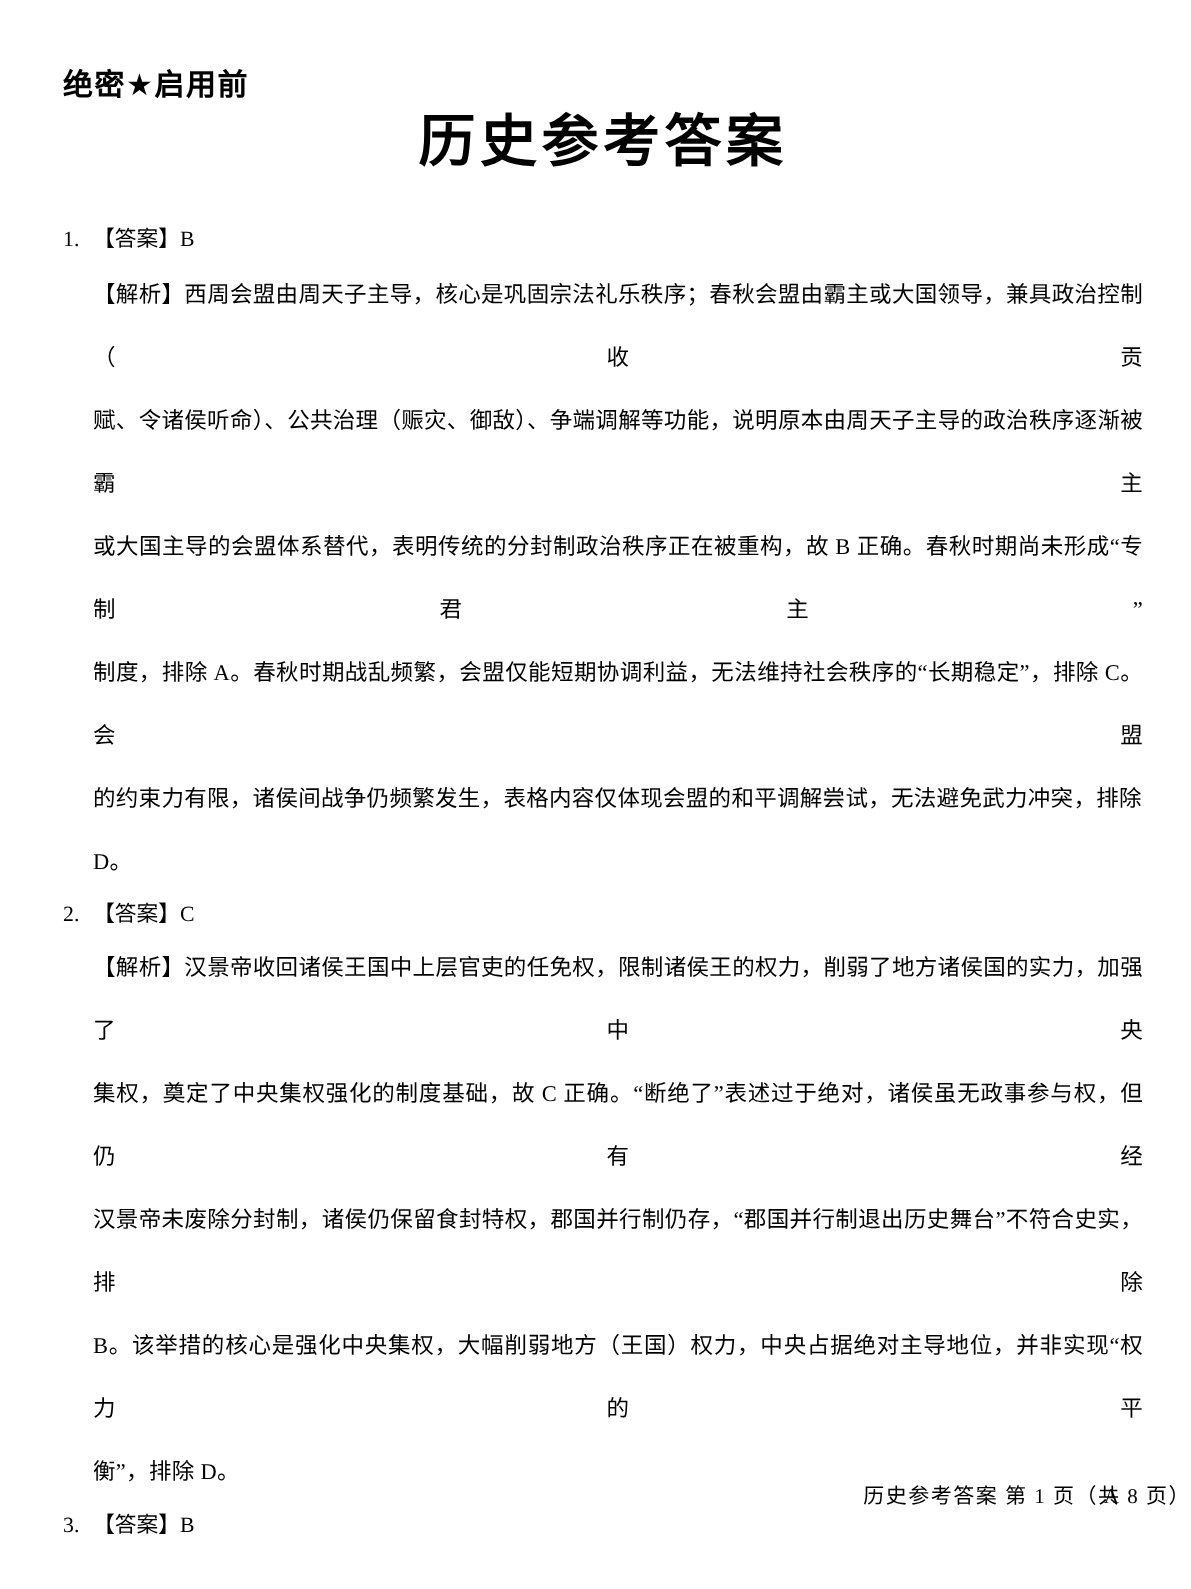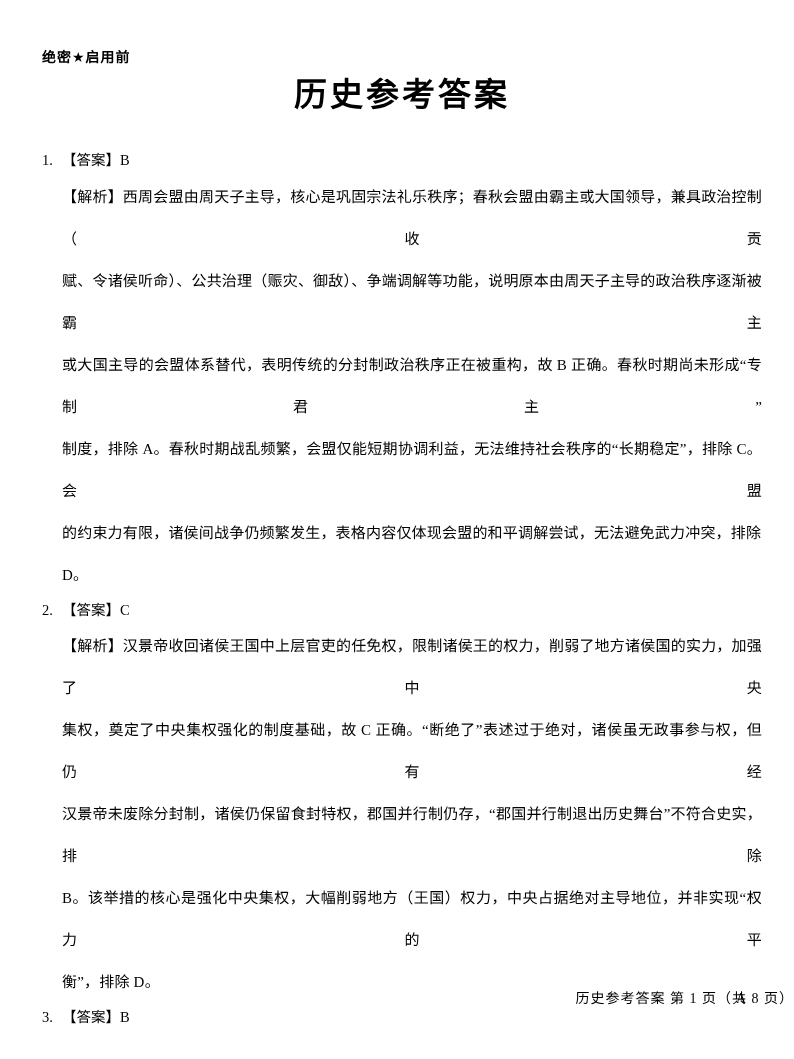--- a/index.html
+++ b/index.html
@@ -15,30 +15,30 @@
   .page {
     position: relative;
     width: 794px;
     height: 1059px;
     padding: 48px 32px 0 42px;
     background: #ffffff;
   }
   .secrecy {
     font-family: "Liberation Sans", "DejaVu Sans", sans-serif;
     font-weight: bold;
-    font-size: 14px;
+    font-size: 20px;
     line-height: 18px;
     letter-spacing: 1px;
   }
   .title {
     margin-top: 8px;
     text-align: center;
     font-family: "Liberation Serif", "DejaVu Serif", serif;
     font-weight: bold;
-    font-size: 33px;
+    font-size: 38px;
     line-height: 42px;
     letter-spacing: 3px;
   }
   .answers {
     list-style: none;
     margin-top: 30px;
   }
   .answer-item { margin: 0; }
   .answer-line {
     display: flex;

